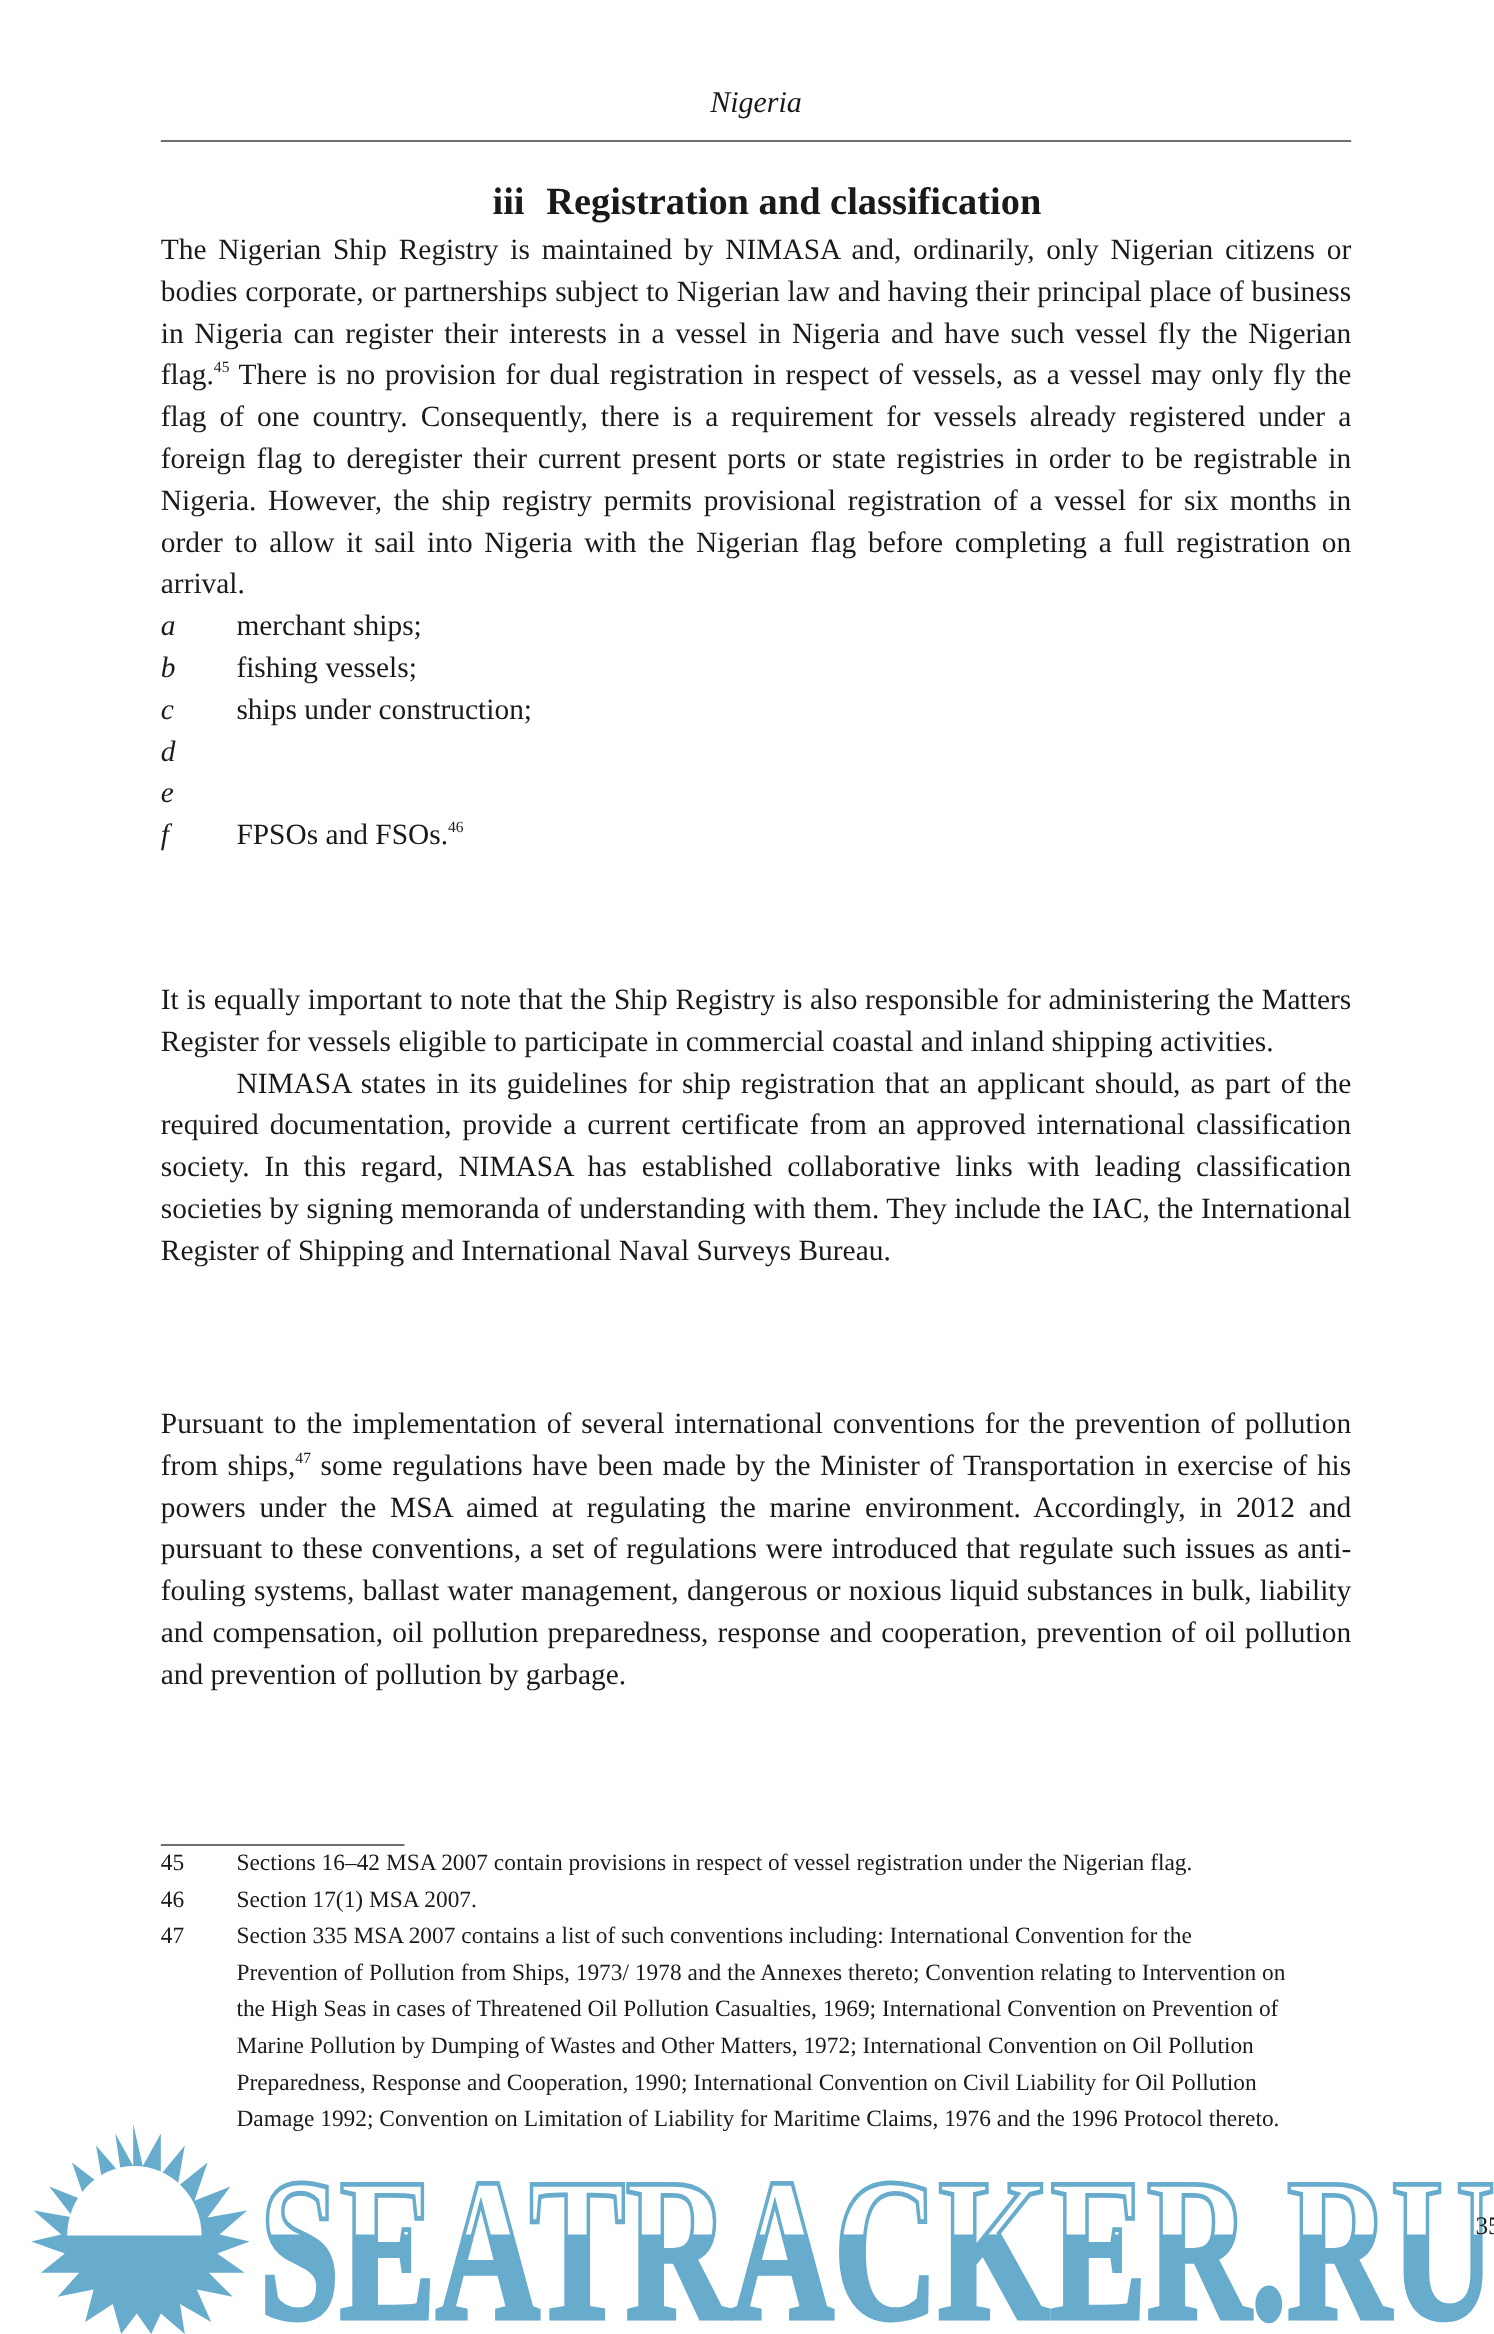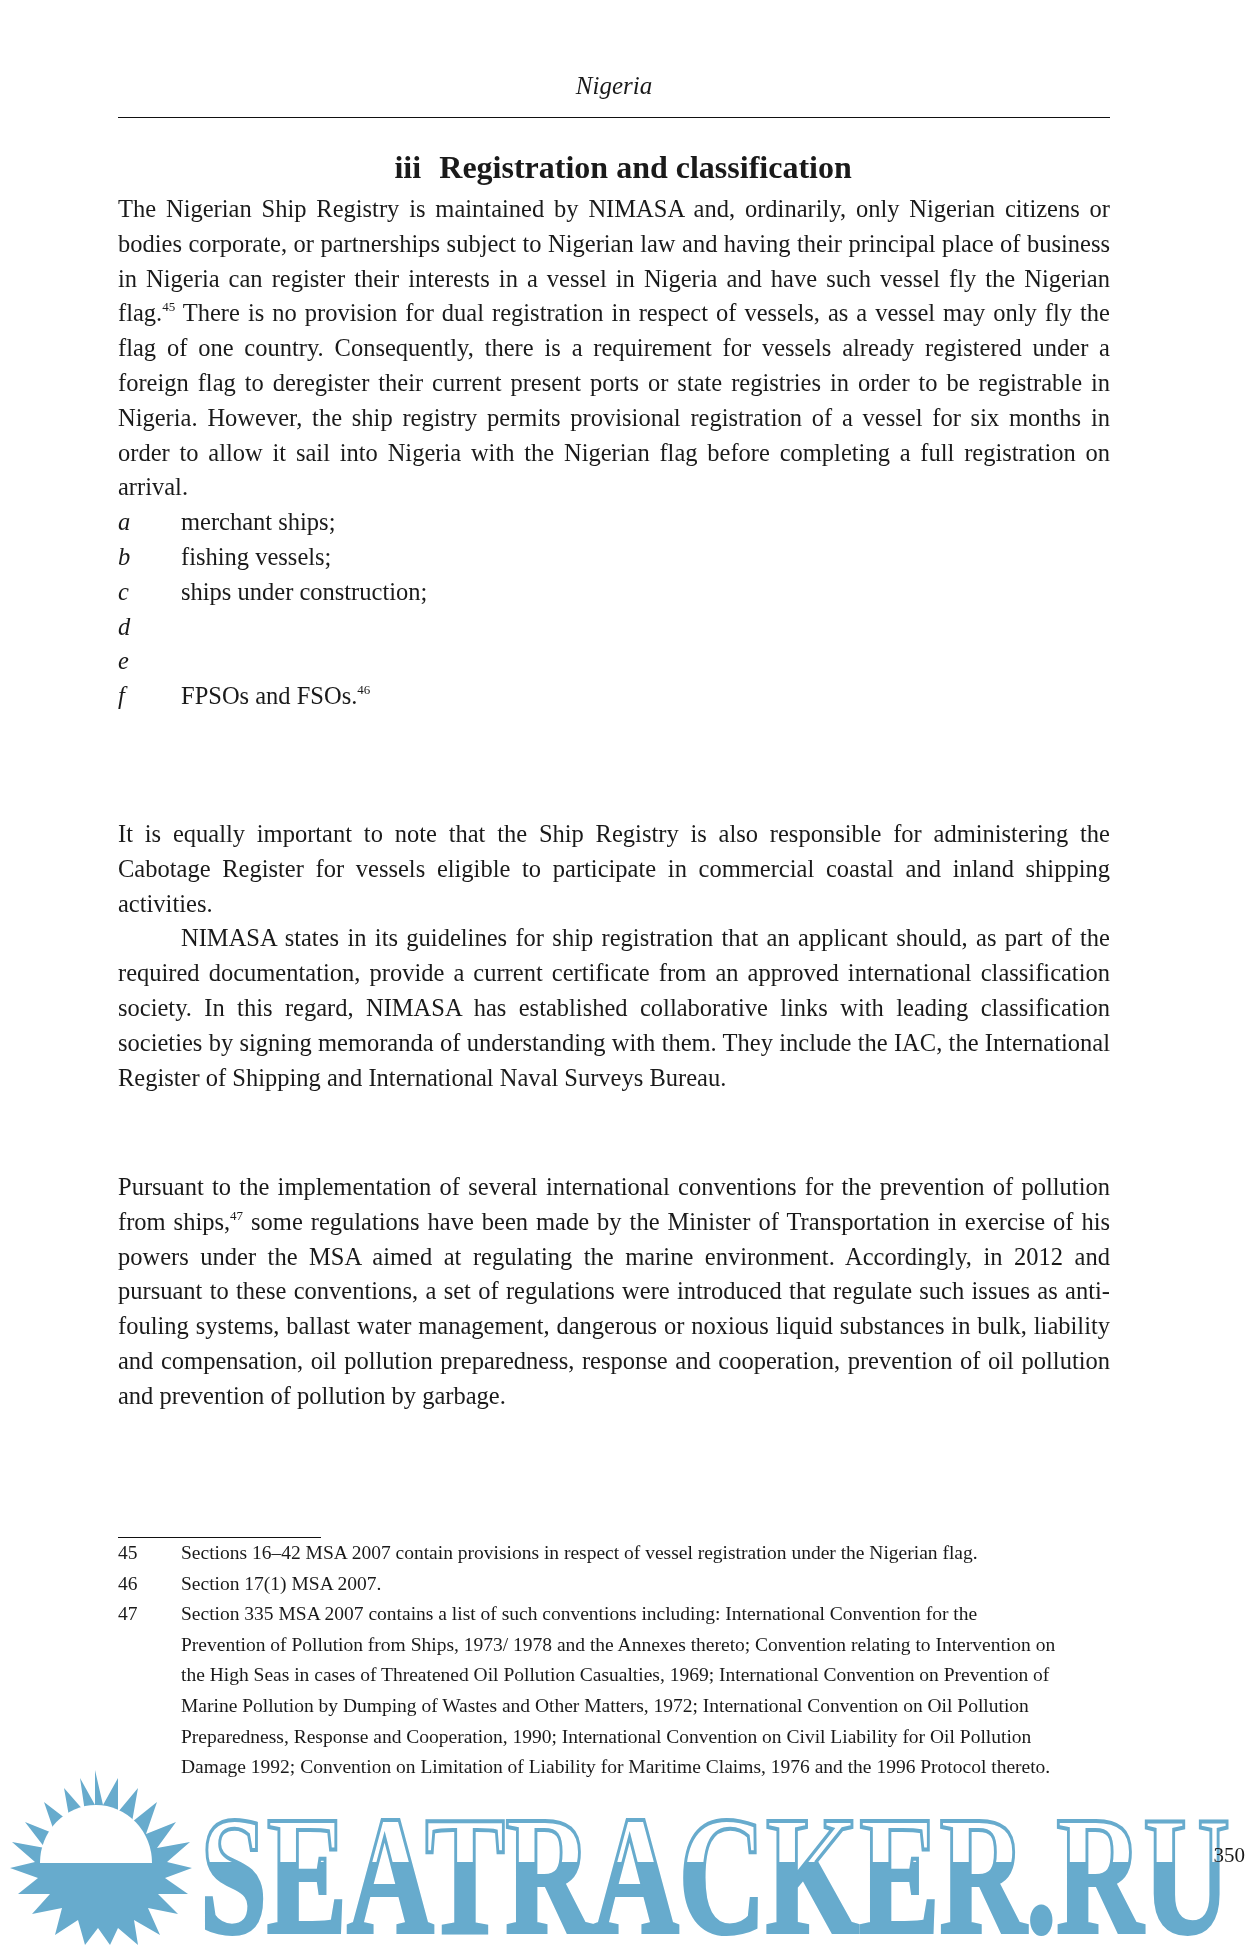--- a/index.html
+++ b/index.html
@@ -1,18 +1,18 @@
 <!DOCTYPE html>
 <html><head>
 <meta charset="utf-8">
 <style>
   html, body { margin: 0; padding: 0; background: #ffffff; }
   body { width: 1245px; height: 1945px; position: relative; overflow: hidden;
          font-family: "Liberation Serif", "DejaVu Serif", serif; color: #1a1a1a; }
-  .page { position: absolute; left: 0; top: 0; width: 1001px; height: 1945px; }
+  .page { position: absolute; left: 16px; top: 0; width: 1001px; height: 1945px; }
   .running-head { position: absolute; top: 72px; left: 118px; width: 992px; text-align: center;
                   font-style: italic; font-size: 25px; }
   .head-rule { position: absolute; top: 117px; left: 118px; width: 992px; height: 0; border-top: 1.6px solid #111; }
   .col { position: absolute; left: 118px; width: 992px; font-size: 24.5px; line-height: 34.8px; }
   .section-head { font-weight: bold; font-size: 32px; text-align: center; }
   .section-head .num { display: inline-block; width: 63px; }
   p { margin: 0; text-align: justify; }
   p.indent { text-indent: 63px; }
   sup { font-size: 13px; line-height: 0; vertical-align: 10px; }
   .list { margin: 0; padding: 0; list-style: none; }
@@ -60,21 +60,21 @@
           <span class="mark">e</span>
         </li>
       <li>
           <span class="mark">f</span>
           <span><span>FPSOs and FSOs.</span><sup>46</sup></span>
         </li>
     </ul>
   </div>
 
   <div class="col" style="top:817px;">
-    <p>It is equally important to note that the Ship Registry is also responsible for administering the Cabotage Register for vessels eligible to participate in commercial coastal and inland shipping activities.</p>
+    <p>It is equally important to note that the Ship Registry is also responsible for administering the Matters Register for vessels eligible to participate in commercial coastal and inland shipping activities.</p>
     <p class="indent">NIMASA states in its guidelines for ship registration that an applicant should, as part of the required documentation, provide a current certificate from an approved international classification society. In this regard, NIMASA has established collaborative links with leading classification societies by signing memoranda of understanding with them. They include the IAC, the International Register of Shipping and International Naval Surveys Bureau.</p>
   </div>
 
 
   <div class="col" style="top:1170px;">
     <p><span>Pursuant to the implementation of several international conventions for the prevention of pollution from ships,</span><sup>47</sup><span> some regulations have been made by the Minister of Transportation in exercise of his powers under the MSA aimed at regulating the marine environment. Accordingly, in 2012 and pursuant to these conventions, a set of regulations were introduced that regulate such issues as anti-fouling systems, ballast water management, dangerous or noxious liquid substances in bulk, liability and compensation, oil pollution preparedness, response and cooperation, prevention of oil pollution and prevention of pollution by garbage.</span></p>
   </div>
 
   <div class="fn-rule"></div>
   <div class="footnotes">

